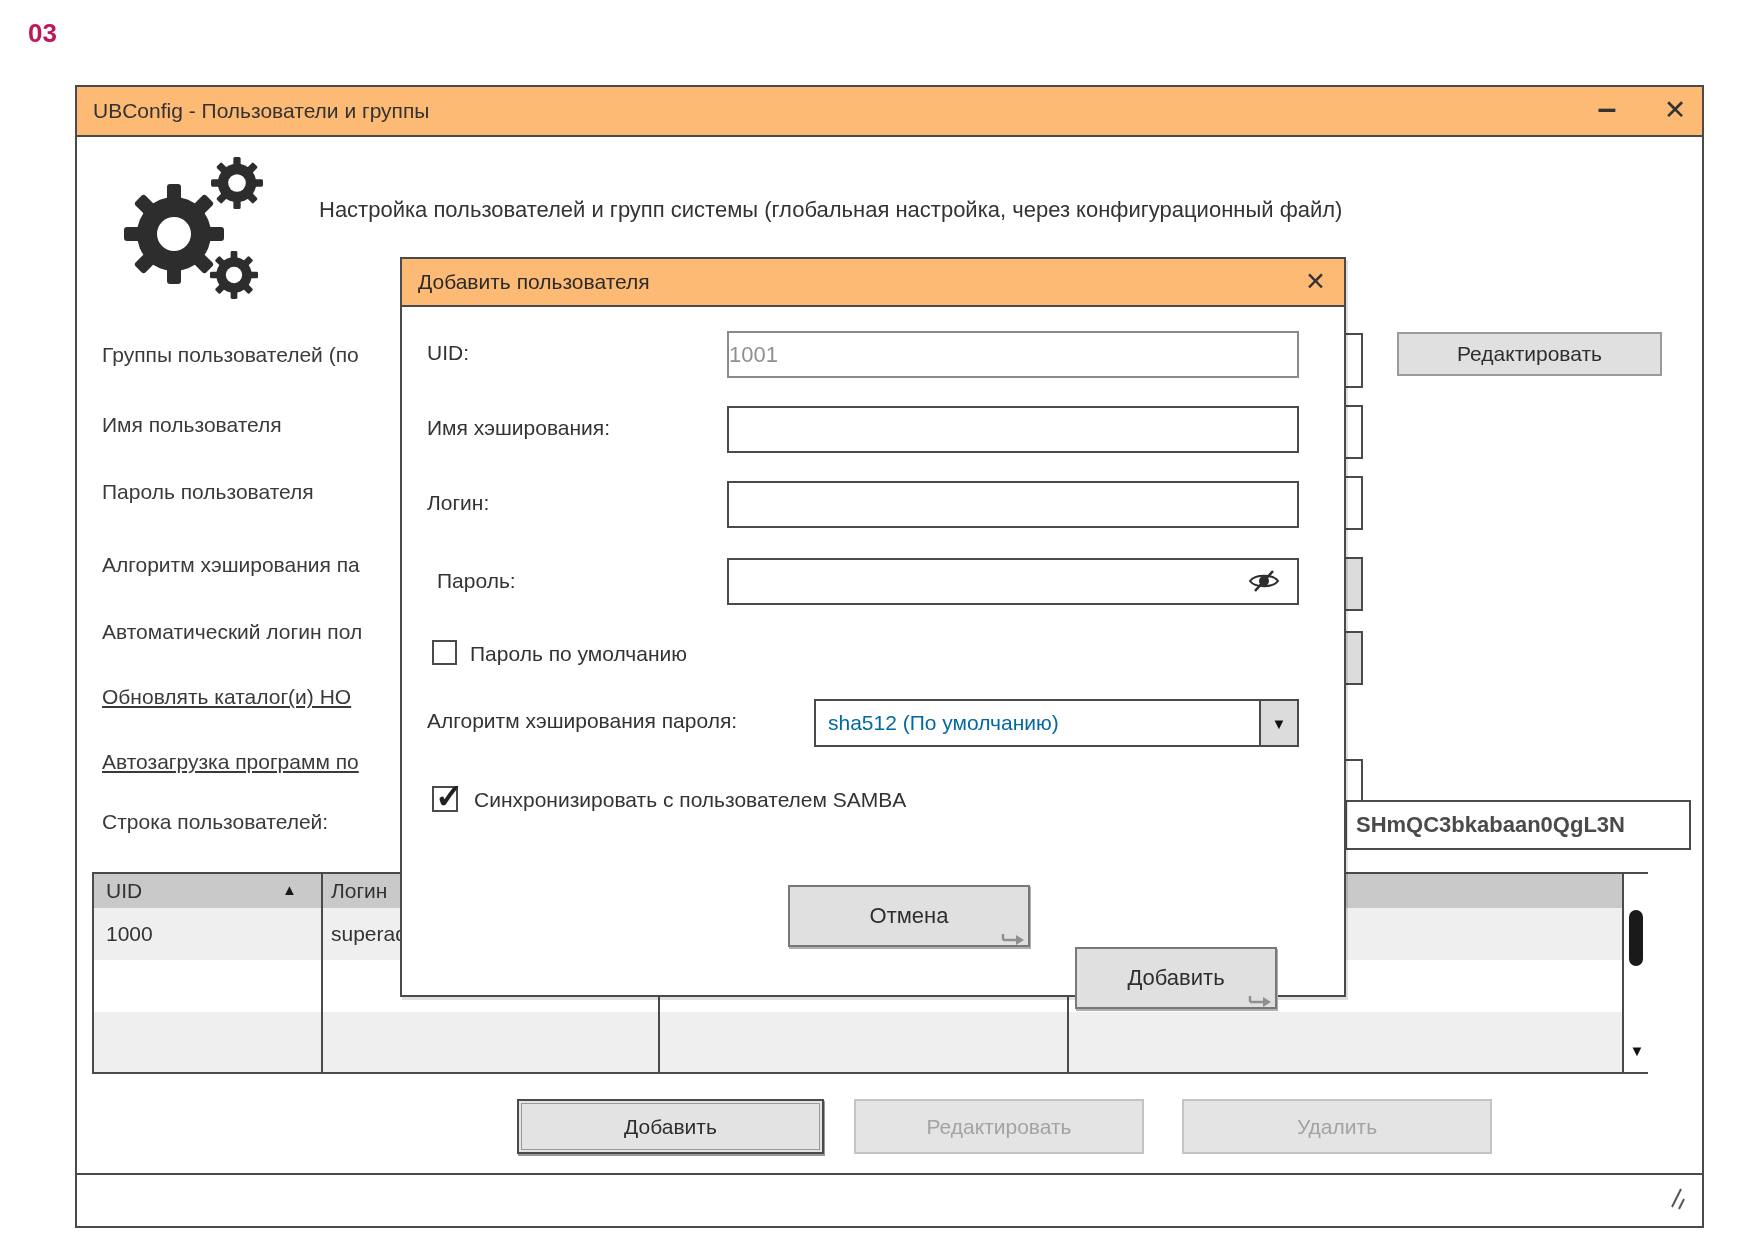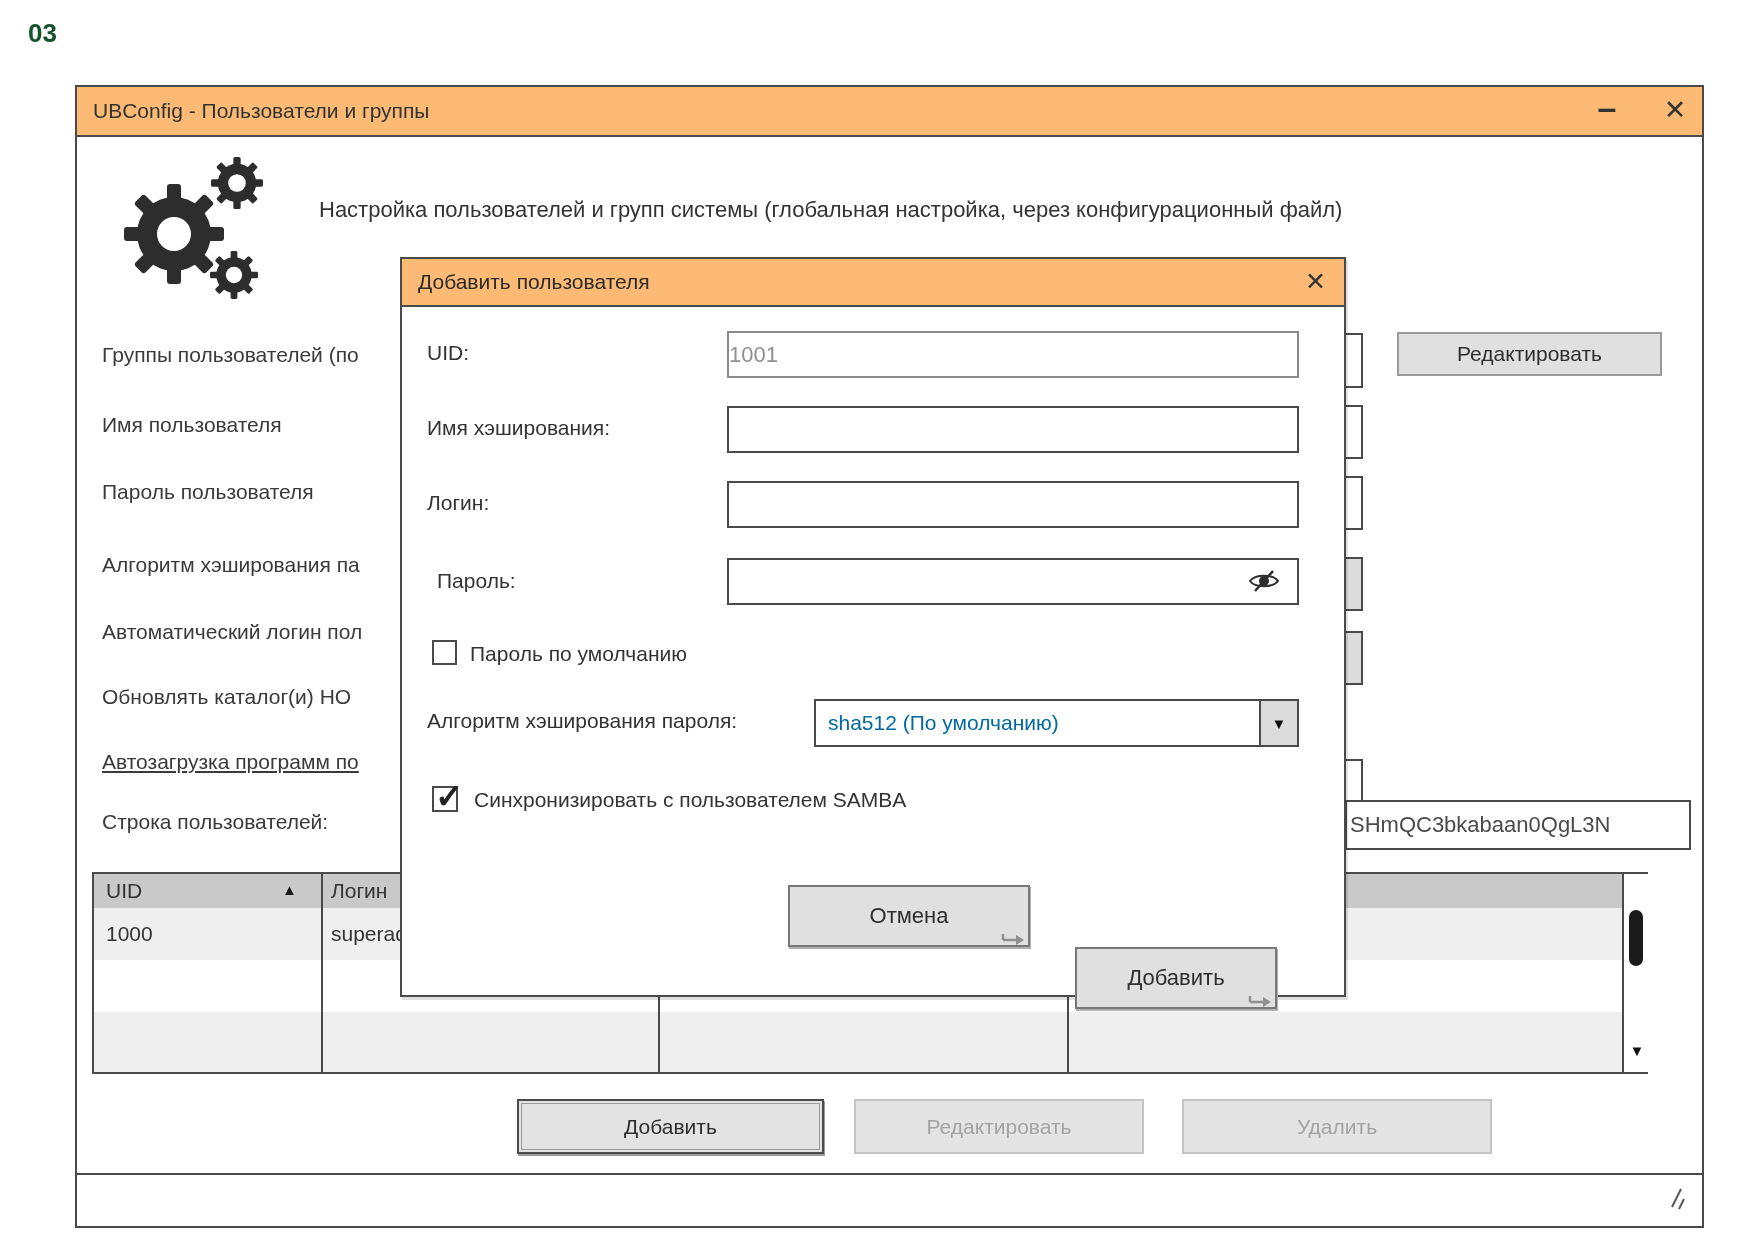--- a/index.html
+++ b/index.html
@@ -22,21 +22,21 @@
   .cbx{box-sizing:border-box;border:2px solid #4a4a4a;background:#fff;}
   .dlg-label{font-size:21px;color:#333;white-space:nowrap;}
   .vline{background:#4a4a4a;width:2px;}
   svg{display:block;}
 </style>
 </head>
 <body>
 
 <div id="stage">
 
-  <div class="abs" style="left:28px;top:18px;font-size:26px;font-weight:bold;color:#14532d;">03</div>
+  <div class="abs" style="left:28px;top:18px;font-size:26px;font-weight:bold;color:#be185d;">03</div>
 
   <div class="abs win" style="left:75px;top:85px;width:1625px;height:1139px;">
 
     <div class="abs titlebar" style="left:0;top:0;width:100%;height:48px;">
       <div class="abs" style="left:16px;top:0;height:48px;line-height:48px;font-size:21px;color:#333;">UBConfig - Пользователи и группы</div>
       <div class="abs" style="left:1510px;top:0;width:40px;height:44px;line-height:40px;text-align:center;font-size:34px;font-weight:bold;color:#333;">–</div>
       <div class="abs" style="left:1578px;top:0;width:40px;height:48px;line-height:46px;text-align:center;font-size:27px;color:#333;">✕</div>
     </div>
 
     <div class="abs" style="left:30px;top:62px;">
@@ -65,35 +65,35 @@
       </svg>
     </div>
 
     <div class="abs" style="left:242px;top:110px;width:1260px;font-size:22px;color:#333;">Настройка пользователей и групп системы (глобальная настройка, через конфигурационный файл)</div>
 
     <div class="abs lbl" style="left:25px;top:256px;">Группы пользователей (по</div>
     <div class="abs lbl" style="left:25px;top:326px;">Имя пользователя</div>
     <div class="abs lbl" style="left:25px;top:393px;">Пароль пользователя</div>
     <div class="abs lbl" style="left:25px;top:466px;">Алгоритм хэширования па</div>
     <div class="abs lbl" style="left:25px;top:533px;">Автоматический логин пол</div>
-    <div class="abs lbl" style="left:25px;top:598px;">Обновлять каталог(и) HO</div>
+    <div class="abs lbl" style="left:25px;top:598px;text-decoration:underline;">Обновлять каталог(и) HO</div>
     <div class="abs lbl" style="left:25px;top:663px;text-decoration:underline;">Автозагрузка программ по</div>
     <div class="abs lbl" style="left:25px;top:723px;">Строка пользователей:</div>
 
     <div class="abs sliver" style="left:1180px;top:246px;width:106px;height:55px;"></div>
     <div class="abs sliver" style="left:1180px;top:318px;width:106px;height:54px;"></div>
     <div class="abs sliver" style="left:1180px;top:389px;width:106px;height:54px;"></div>
     <div class="abs sliver grey" style="left:1180px;top:470px;width:106px;height:54px;"></div>
     <div class="abs sliver grey" style="left:1180px;top:544px;width:106px;height:54px;"></div>
     <div class="abs sliver" style="left:1180px;top:672px;width:106px;height:58px;"></div>
 
     <div class="abs btn" style="left:1320px;top:245px;width:265px;height:44px;">Редактировать</div>
 
     <div class="abs input" style="left:1268px;top:713px;width:346px;height:50px;overflow:hidden;display:flex;align-items:center;">
-      <span style="font-size:22px;color:#4a4a4a;white-space:nowrap;padding-left:3px;">SHmQC3bkabaan0QgL3N</span>
+      <span style="font-size:22px;color:#4a4a4a;white-space:nowrap;padding-left:9px;font-weight:bold;">SHmQC3bkabaan0QgL3N</span>
     </div>
 
     <div class="abs" style="left:15px;top:785px;width:1556px;height:202px;border:2px solid #4a4a4a;background:#fff;box-sizing:border-box;">
 
       <div class="abs" style="left:0;top:0;width:1528px;height:34px;background:#c9c9c9;border-bottom:1px solid #8a8a8a;">
         <div class="abs cell" style="left:12px;top:0;height:34px;">UID</div>
         <div class="abs" style="left:188px;top:7px;font-size:15px;color:#1a1a1a;">▲</div>
         <div class="abs cell" style="left:237px;top:0;height:34px;">Логин</div>
       </div>
 

